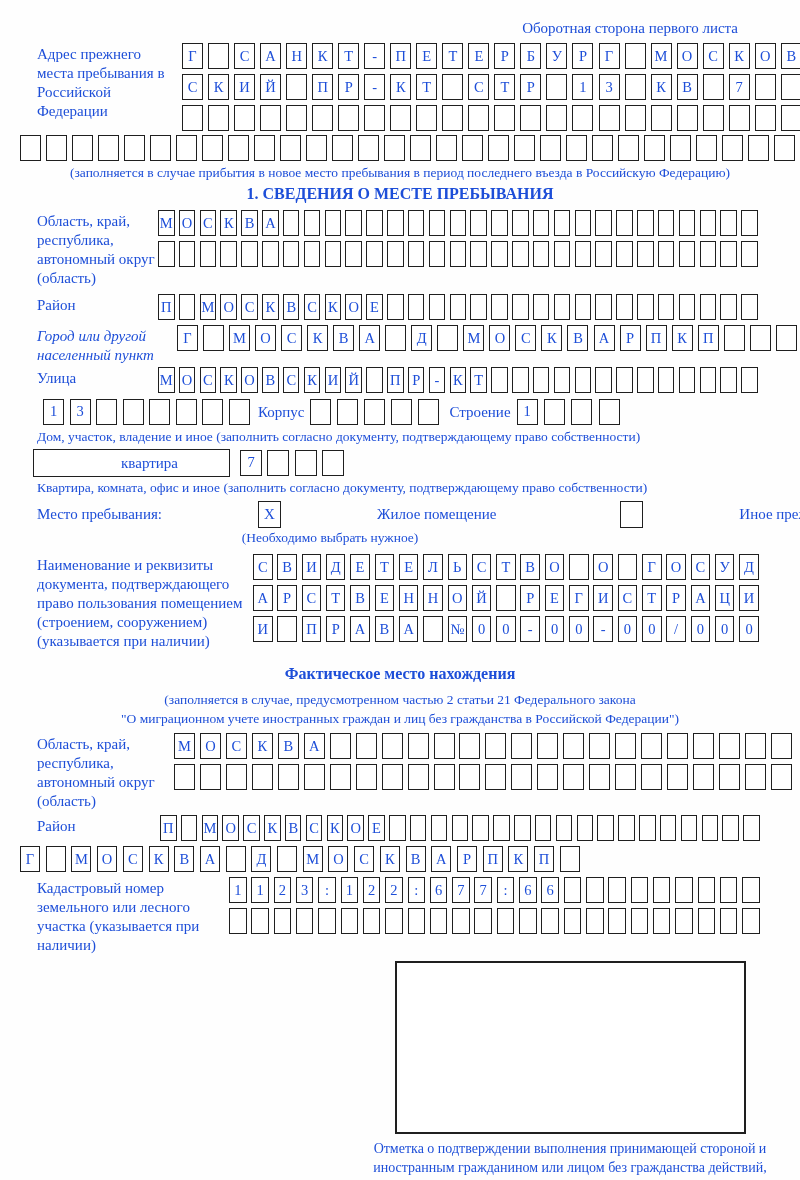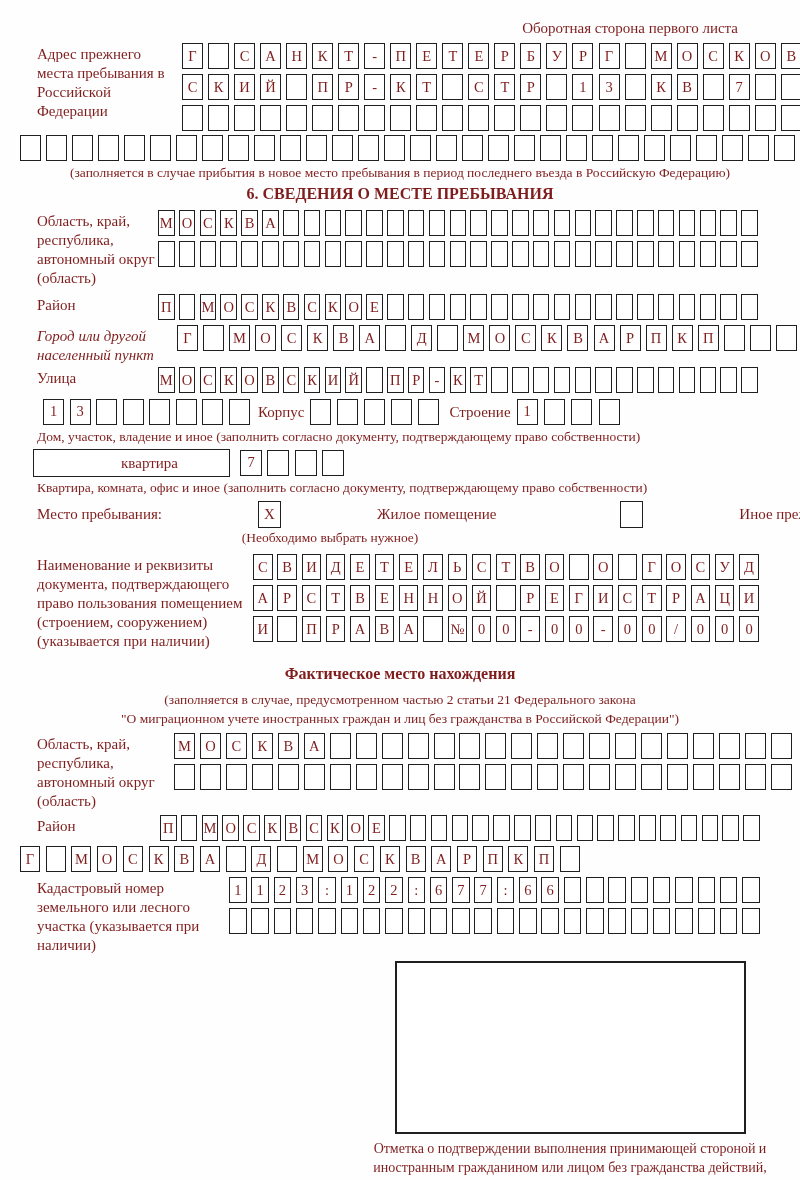--- a/index.html
+++ b/index.html
@@ -1,20 +1,20 @@
 <!DOCTYPE html>
 <html><head>
 <meta charset="utf-8">
 <style>
   html,body{margin:0;padding:0;background:#fff;}
   .page{
     position:relative;
     width:800px;height:1180px;
     background:#fefefe;
-    color:#7f1d1d;
+    color:#1d4ed8;
     font-family:"Liberation Serif","DejaVu Serif",serif;
     overflow:hidden;
     box-sizing:border-box;
   }
   .hdr-note{
     text-align:right;
     padding:20px 62px 0 0;
     font-size:15px;
   }
   .field{display:flex;align-items:flex-start;margin-left:20px;}
@@ -197,21 +197,21 @@
       <span class="cell"></span>
       <span class="cell"></span>
       <span class="cell"></span>
       <span class="cell"></span>
       <span class="cell"></span>
       <span class="cell"></span>
       <span class="cell"></span>
     </div>
   <div class="caption">(заполняется в случае прибытия в новое место пребывания в период последнего въезда в Российскую Федерацию)</div>
 
-  <div class="sec-title">6. СВЕДЕНИЯ О МЕСТЕ ПРЕБЫВАНИЯ</div>
+  <div class="sec-title">1. СВЕДЕНИЯ О МЕСТЕ ПРЕБЫВАНИЯ</div>
 
   <div class="field mb6">
     <div class="flabel" style="width:138px;">Область, край, республика, автономный округ (область)</div>
     <div class="brstack">
       <div class="br brB">
           <span class="cell">М</span>
           <span class="cell">О</span>
           <span class="cell">С</span>
           <span class="cell">К</span>
           <span class="cell">В</span>

